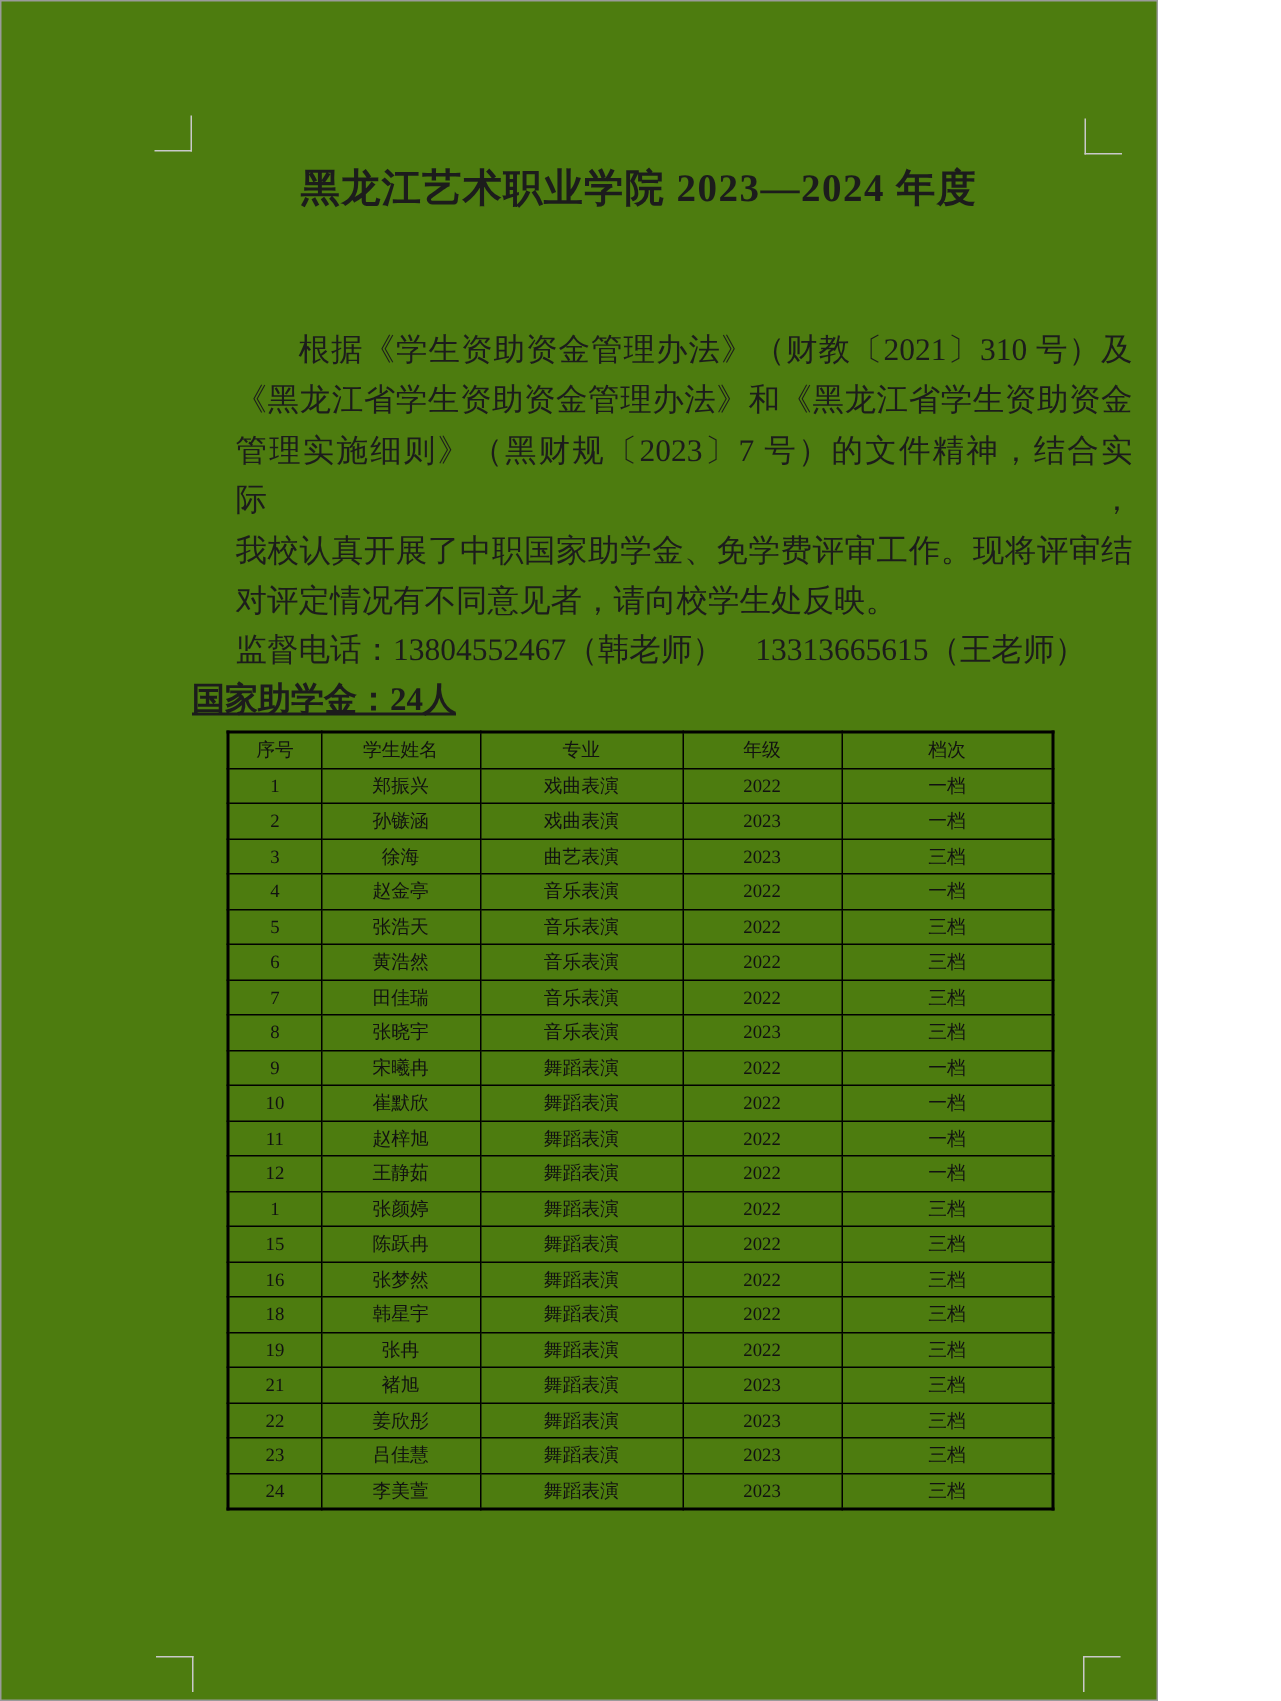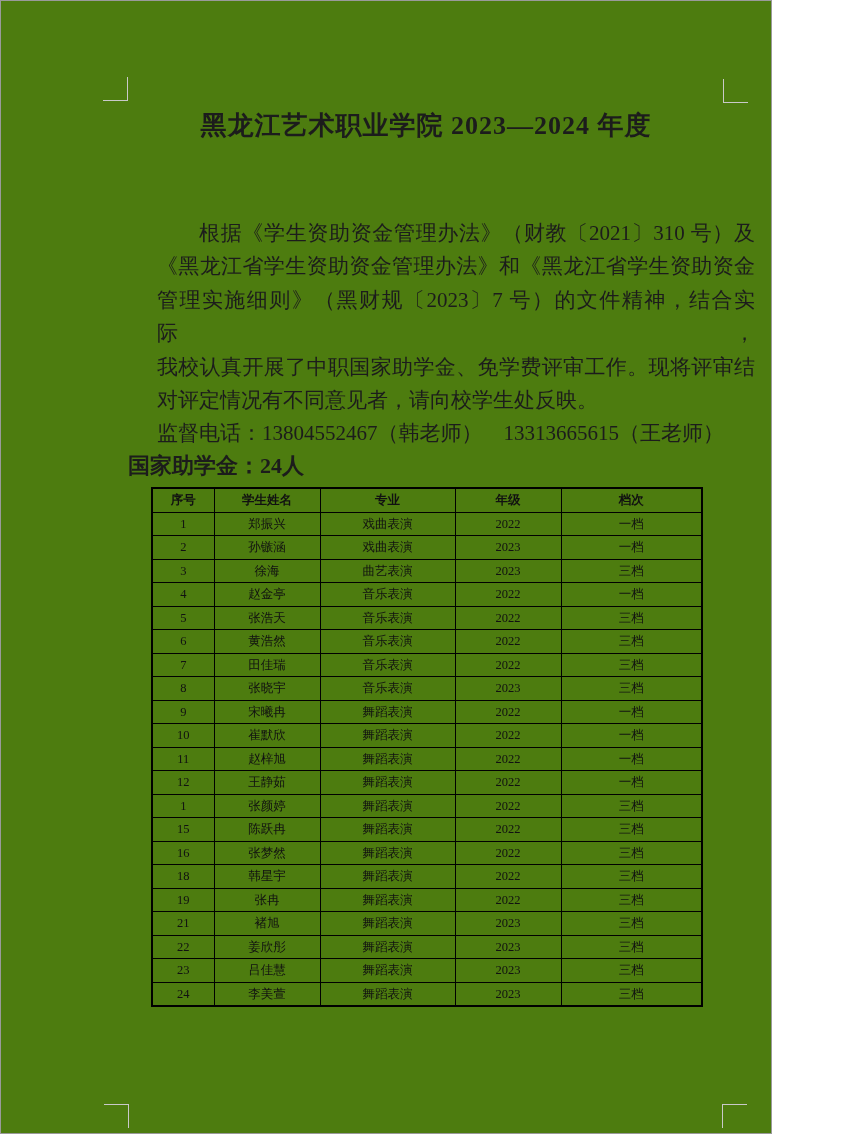--- a/index.html
+++ b/index.html
@@ -27,38 +27,38 @@
   .para{
     position:absolute;left:115px;top:217px;width:598px;
     font-size:21px;line-height:33.4px;margin-left:42px;
   }
   .para .line{white-space:pre-wrap;}
   .para .just{text-align:justify;text-align-last:justify;}
   .para .indent{text-indent:2em;}
 
   .section-heading{
     position:absolute;left:128px;top:451px;
-    font-weight:bold;font-size:22px;line-height:30px;
+    font-weight:bold;font-size:22px;line-height:30px;text-decoration:underline;
   }
 
   table.grid{
     position:absolute;left:151px;top:487px;
     width:550px;border-collapse:collapse;table-layout:fixed;
     border:2px solid #000;
     font-family:"Liberation Serif","DejaVu Serif",serif;
   }
   table.grid th, table.grid td{
     border:1px solid #000;
     font-size:12.5px;line-height:14px;
     height:22.5px;padding:0;margin:0;
     text-align:center;vertical-align:middle;
     font-weight:normal;color:#111;
     overflow:hidden;white-space:nowrap;
   }
-  table.grid th{font-weight:bold;}
+  table.grid th{font-weight:normal;}
 </style>
 </head>
 <body>
 
 <div class="page">
 
   <div class="crop crop-tl"></div>
   <div class="crop crop-tr"></div>
   <div class="crop crop-bl"></div>
   <div class="crop crop-br"></div>

